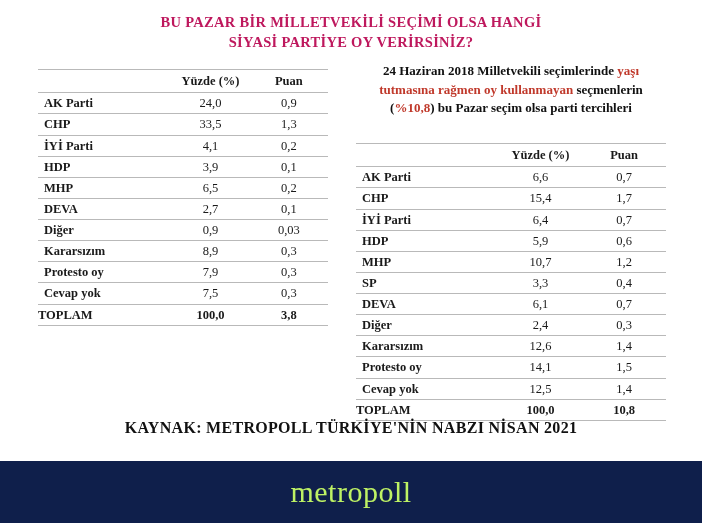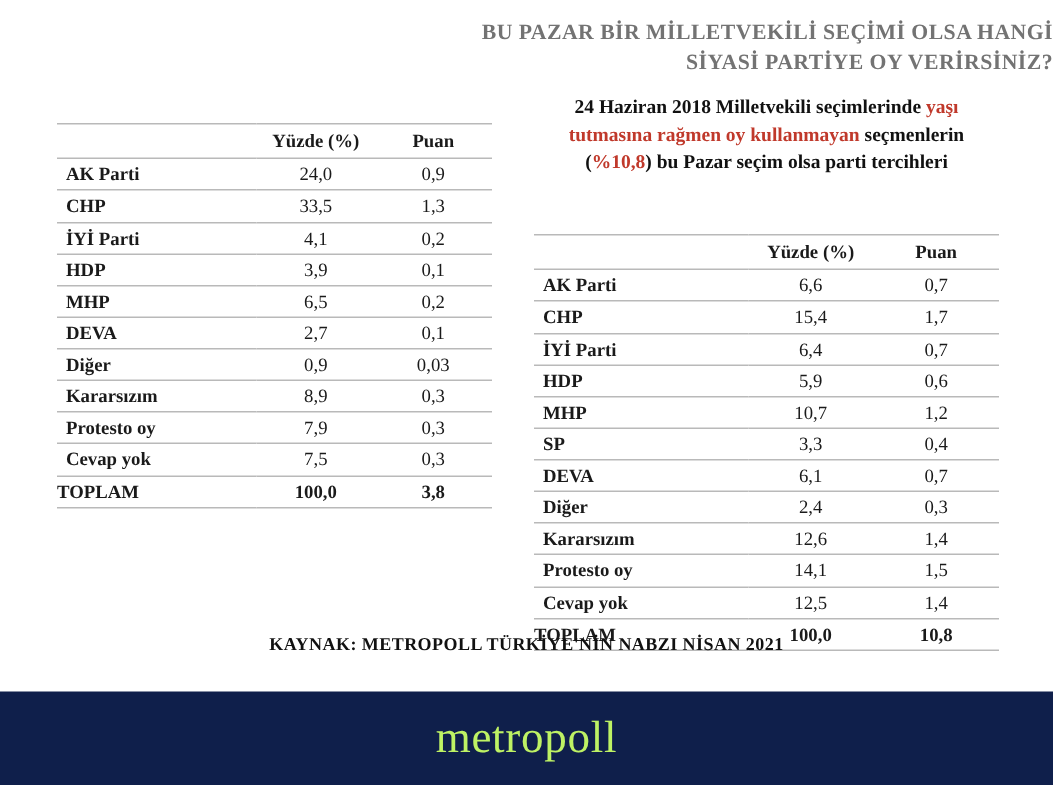--- a/index.html
+++ b/index.html
@@ -17,28 +17,28 @@
   }
   .page {
     width: 702px;
     height: 523px;
     position: relative;
     box-sizing: border-box;
   }
 
   
   .title {
-    text-align: right;
+    text-align: center;
     font-family: "Liberation Serif", serif;
     font-weight: bold;
     font-size: 14.5px;
     letter-spacing: 0.3px;
     line-height: 1.35;
     padding-top: 13px;
-    color: #737373;
+    color: #be185d;
   }
   .title .line {
     display: block;
     white-space: nowrap;
   }
 
   
   .columns {
     display: flex;
     justify-content: space-between;
@@ -61,21 +61,21 @@
     min-height: 74px;
   }
   .hl {
     color: #c0392b;
   }
 
   
   table.poll {
     border-collapse: collapse;
     width: 100%;
-    margin-top: 20px;
+    margin-top: 7px;
     font-family: "Liberation Serif", serif;
     font-size: 12.5px;
   }
   table.poll th,
   table.poll td {
     padding: 1px 4px;
     border: 0;
     border-bottom: 1px solid #b9b9b9;
     line-height: 1.45;
   }
@@ -111,21 +111,21 @@
   }
   table.poll tr:last-child td {
     border-bottom: 1px solid #b9b9b9;
   }
 
   
   .source {
     text-align: center;
     font-family: "Liberation Serif", serif;
     font-weight: bold;
-    font-size: 12px;
+    font-size: 16px;
     letter-spacing: 0.3px;
     color: #111;
     position: absolute;
     left: 0;
     right: 0;
     bottom: 86px;
   }
 
   
   .footer {

